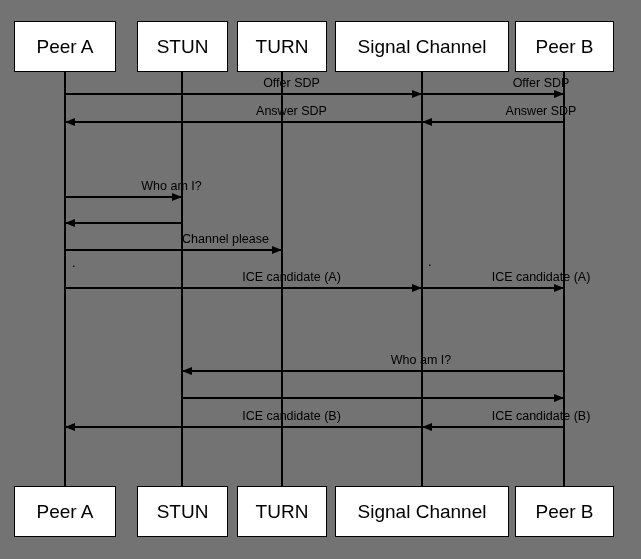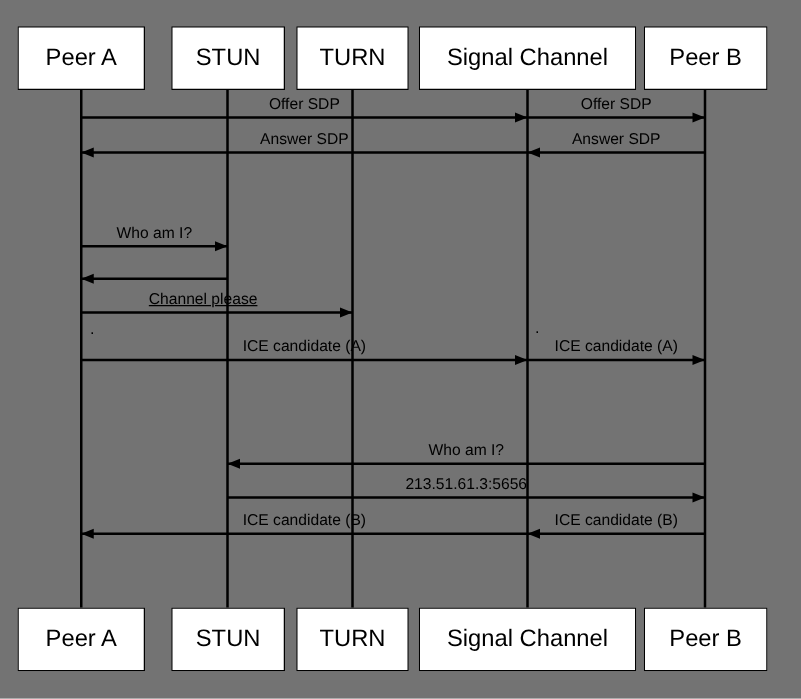--- a/index.html
+++ b/index.html
@@ -2,21 +2,21 @@
 <html><head>
 <meta charset="utf-8">
 <style>
   html,body{margin:0;padding:0;background:#ffffff;}
   body{width:641px;height:559px;font-family:"Liberation Sans",sans-serif;color:#000;}
   #diagram{position:relative;width:641px;height:559px;background:#737373;overflow:hidden;}
   .pbox{position:absolute;box-sizing:border-box;border:1.5px solid #000;background:#fff;
         display:flex;align-items:center;justify-content:center;font-size:19px;}
   .lifeline{position:absolute;width:1.5px;background:#000;}
   .mline{position:absolute;height:1.5px;background:#000;}
-  .mlabel{position:absolute;font-size:12.5px;line-height:15px;text-align:center;white-space:nowrap;}
+  .mlabel{position:absolute;font-size:12.5px;line-height:15px;text-align:center;white-space:nowrap;margin-left:48px;}
   .arrow-right{position:absolute;width:0;height:0;
         border-top:4.5px solid transparent;border-bottom:4.5px solid transparent;
         border-left:10px solid #000;}
   .arrow-left{position:absolute;width:0;height:0;
         border-top:4.5px solid transparent;border-bottom:4.5px solid transparent;
         border-right:10px solid #000;}
   .mark{position:absolute;font-size:13px;line-height:13px;}
 </style>
 </head>
 <body>
@@ -69,33 +69,32 @@
     <div class="mline" style="left: 65px; width: 357px; top: 121.25px;"></div>
     <div class="arrow-left" style="left: 65px; top: 118.25px;"></div>
     <div class="mlabel" style="left: 65px; width: 357px; top: 104px;">Answer SDP</div>
     <div class="mline" style="left: 65px; width: 117px; top: 196.25px;"></div>
     <div class="arrow-right" style="left: 172px; top: 193.25px;"></div>
     <div class="mlabel" style="left: 65px; width: 117px; top: 179px;">Who am I?</div>
     <div class="mline" style="left: 65px; width: 117px; top: 222.25px;"></div>
     <div class="arrow-left" style="left: 65px; top: 219.25px;"></div>
     <div class="mline" style="left: 65px; width: 217px; top: 249.25px;"></div>
     <div class="arrow-right" style="left: 272px; top: 246.25px;"></div>
-    <div class="mlabel" style="left: 54px; width: 217px; top: 232px; text-decoration: underline;">Channel please</div>
+    <div class="mlabel" style="left: 69px; width: 217px; top: 232px;">Channel please</div>
     <div class="mline" style="left: 65px; width: 357px; top: 287.25px;"></div>
     <div class="arrow-right" style="left: 412px; top: 284.25px;"></div>
     <div class="mlabel" style="left: 65px; width: 357px; top: 270px;">ICE candidate (A)</div>
     <div class="mline" style="left: 422px; width: 142px; top: 287.25px;"></div>
     <div class="arrow-right" style="left: 554px; top: 284.25px;"></div>
     <div class="mlabel" style="left: 422px; width: 142px; top: 270px;">ICE candidate (A)</div>
     <div class="mline" style="left: 182px; width: 382px; top: 370.25px;"></div>
     <div class="arrow-left" style="left: 182px; top: 367.25px;"></div>
     <div class="mlabel" style="left: 182px; width: 382px; top: 353px;">Who am I?</div>
     <div class="mline" style="left: 182px; width: 382px; top: 397.25px;"></div>
     <div class="arrow-right" style="left: 554px; top: 394.25px;"></div>
-    <div class="mlabel" style="left: 182px; width: 382px; top: 380px;">213.51.61.3:5656</div>
     <div class="mline" style="left: 422px; width: 142px; top: 426.25px;"></div>
     <div class="arrow-left" style="left: 422px; top: 423.25px;"></div>
     <div class="mlabel" style="left: 422px; width: 142px; top: 409px;">ICE candidate (B)</div>
     <div class="mline" style="left: 65px; width: 357px; top: 426.25px;"></div>
     <div class="arrow-left" style="left: 65px; top: 423.25px;"></div>
     <div class="mlabel" style="left: 65px; width: 357px; top: 409px;">ICE candidate (B)</div>
     <span class="mark" style="left: 72px; top: 256px;">.</span>
     <span class="mark" style="left: 428px; top: 255px;">.</span>
   </div>
 

